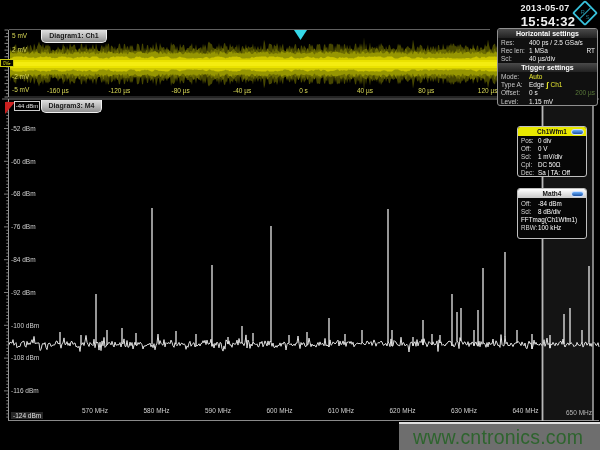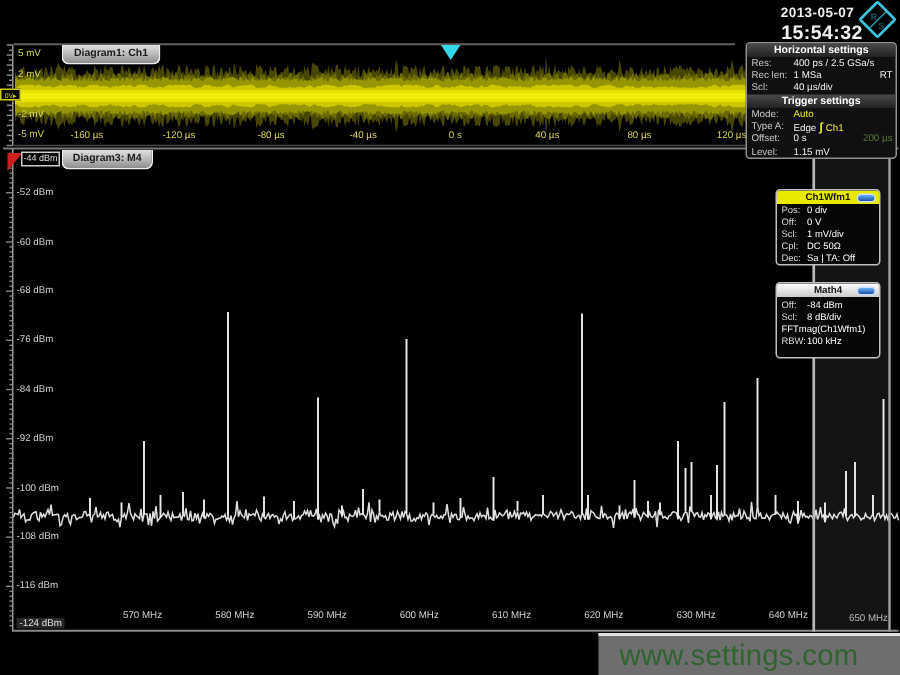--- a/index.html
+++ b/index.html
@@ -304,13 +304,13 @@
       </div>
   <div style="height:8px;line-height:8px;font-size:6.3px;color:#fff;">FFTmag(Ch1Wfm1)</div>
   <div style="display:flex;height:8px;line-height:8px;font-size:6.3px;">
         <span style="color:#d8d8d8;width:17px;flex:none;">RBW:</span>
         <span style="color:#fff;">100 kHz</span>
       </div>
  </div>
 </div>
 
 <div style="position:absolute;left:399px;top:422px;width:201px;height:28px;background:#6e6e6e;border-top:2px solid #e0e0e0;">
- <div style="position:absolute;left:14px;top:2px;font-size:19.5px;letter-spacing:0.2px;color:#2e642e;">www.settings.com</div>
+ <div style="position:absolute;left:14px;top:2px;font-size:19.5px;letter-spacing:0.2px;color:#2e642e;">www.cntronics.com</div>
 </div>
 </body></html>

